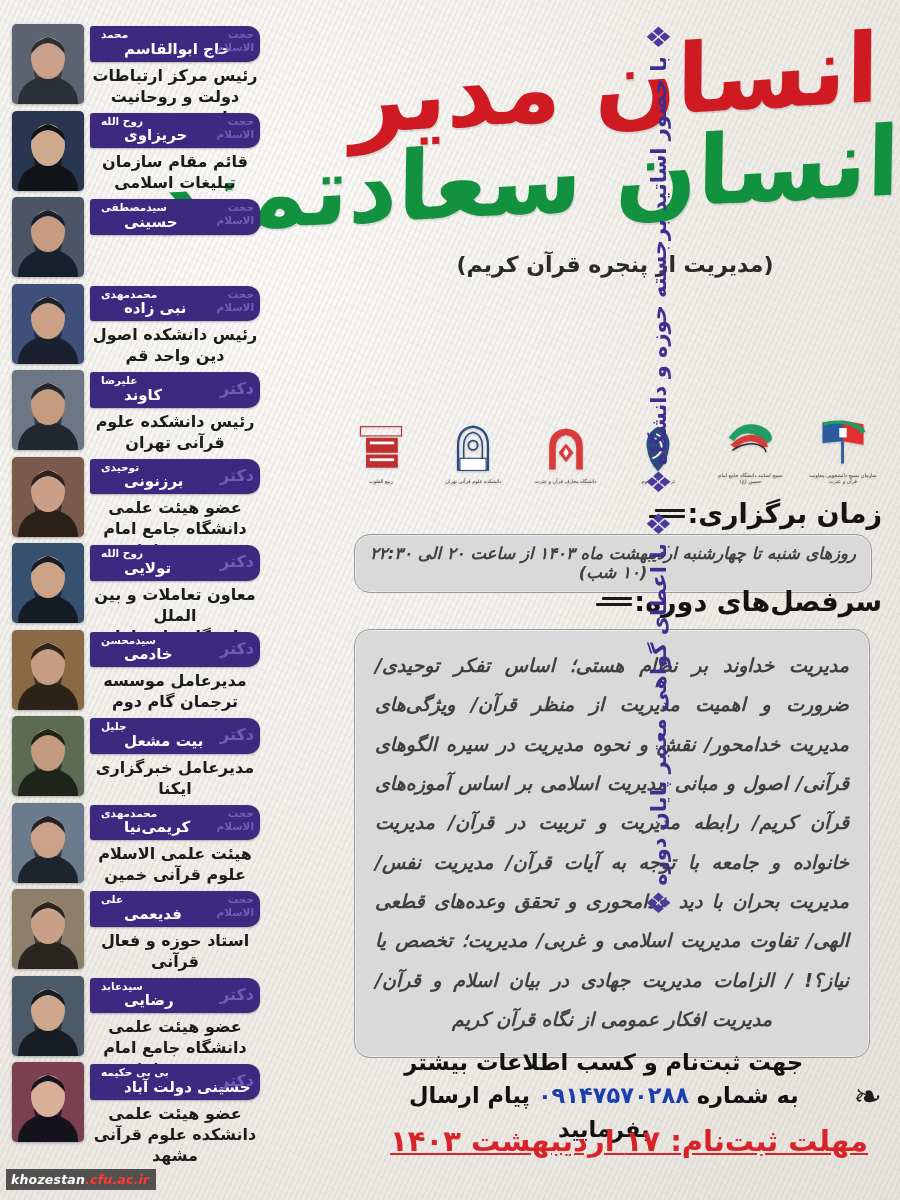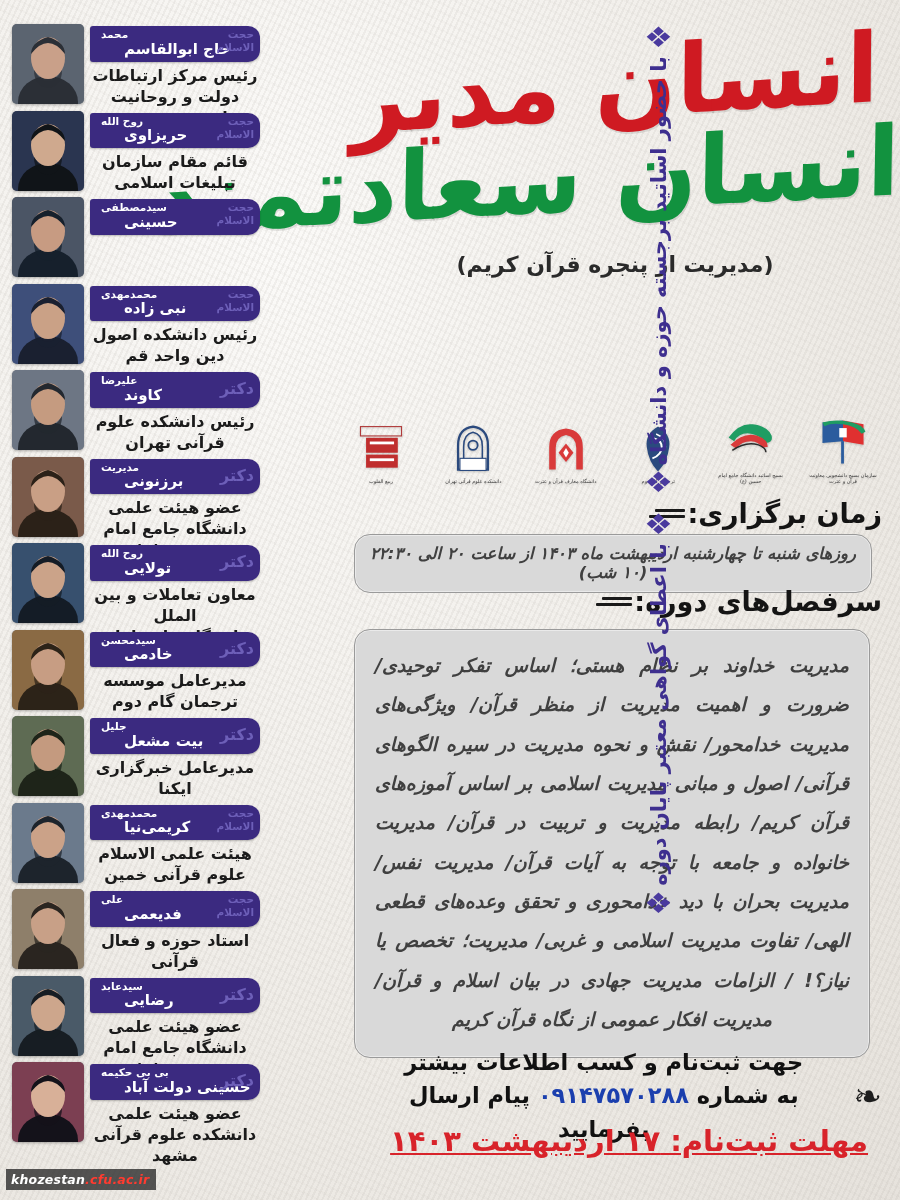--- a/index.html
+++ b/index.html
@@ -568,21 +568,21 @@
         <rect width="72" height="80" fill="#7a5a4a"></rect>
         <ellipse cx="36" cy="78" rx="30" ry="26" fill="#2b2118"></ellipse>
         <ellipse cx="36" cy="34" rx="17" ry="21" fill="#c99f85"></ellipse>
         <path d="M19 30 Q36 8 53 30 Q53 18 36 13 Q19 18 19 30 Z" fill="#2b2118"></path>
         <path d="M22 46 Q36 70 50 46 Q50 62 36 64 Q22 62 22 46 Z" fill="#2b2118" opacity="0.75"></path>
       </svg>
     </div>
     <div class="sp-info">
       <div class="sp-badge ">
         <span class="honor" style="font-size:16px;color:#6d5fb8;top:7px;">دکتر</span>
-        <div class="first">مدیریت</div>
+        <div class="first">توحیدی</div>
         <div class="last">برزنونی</div>
       </div>
       <div class="sp-title">عضو هیئت علمی
 دانشگاه جامع امام حسین (ع)</div>
     </div>
       </div>
       <div class="speaker">
     <div class="sp-photo">
       <svg viewBox="0 0 72 80" preserveAspectRatio="xMidYMid slice">
         <rect width="72" height="80" fill="#37506e"></rect>

